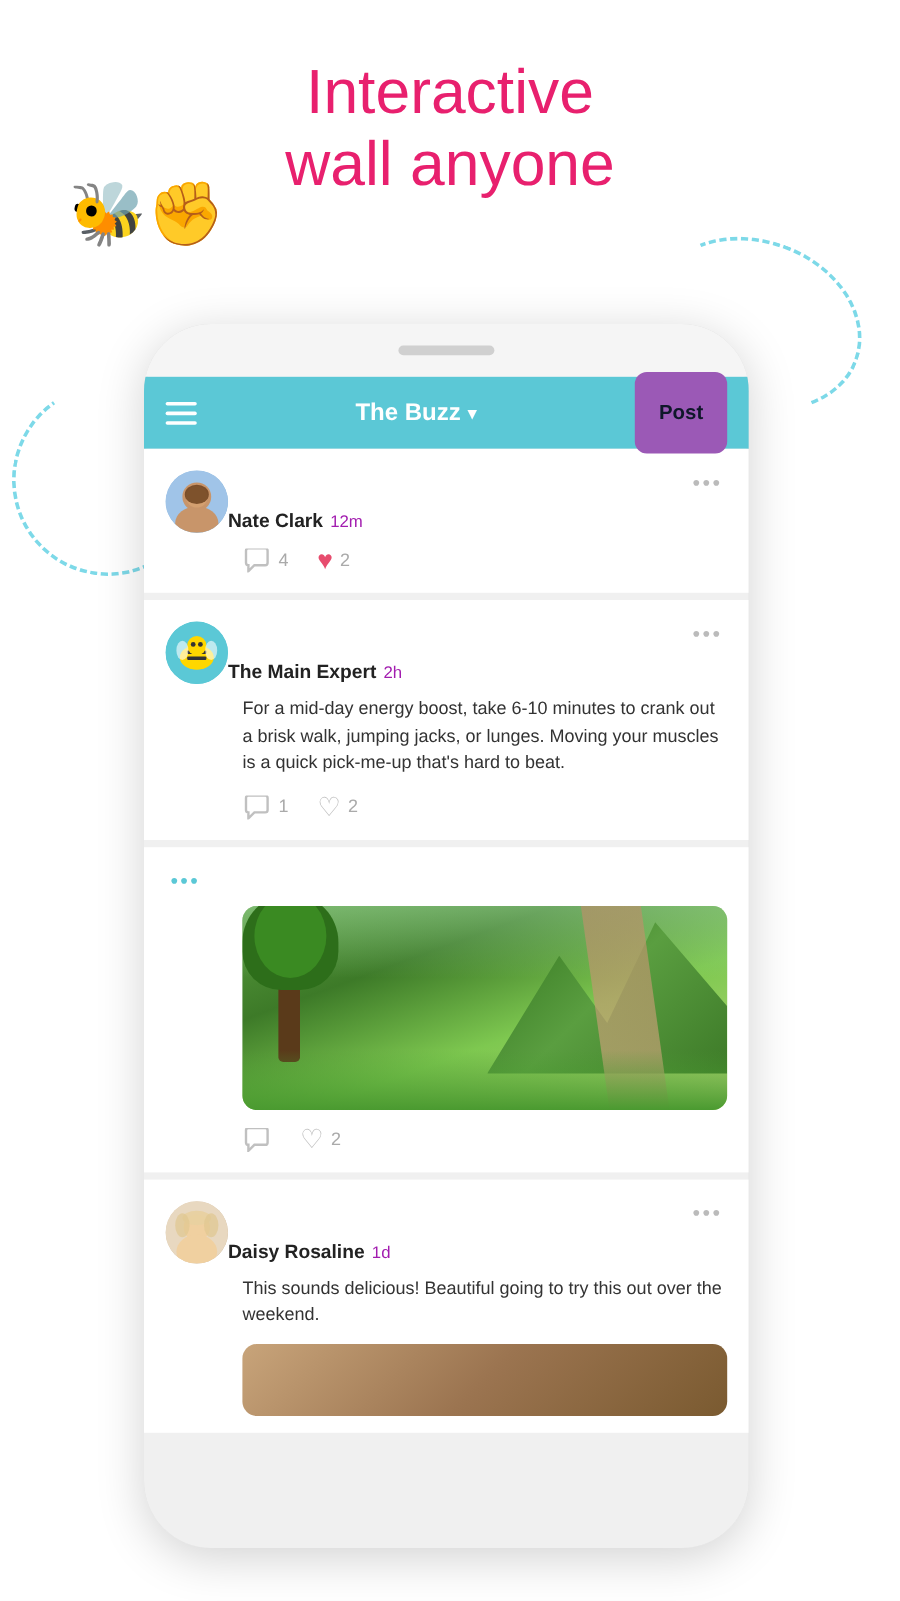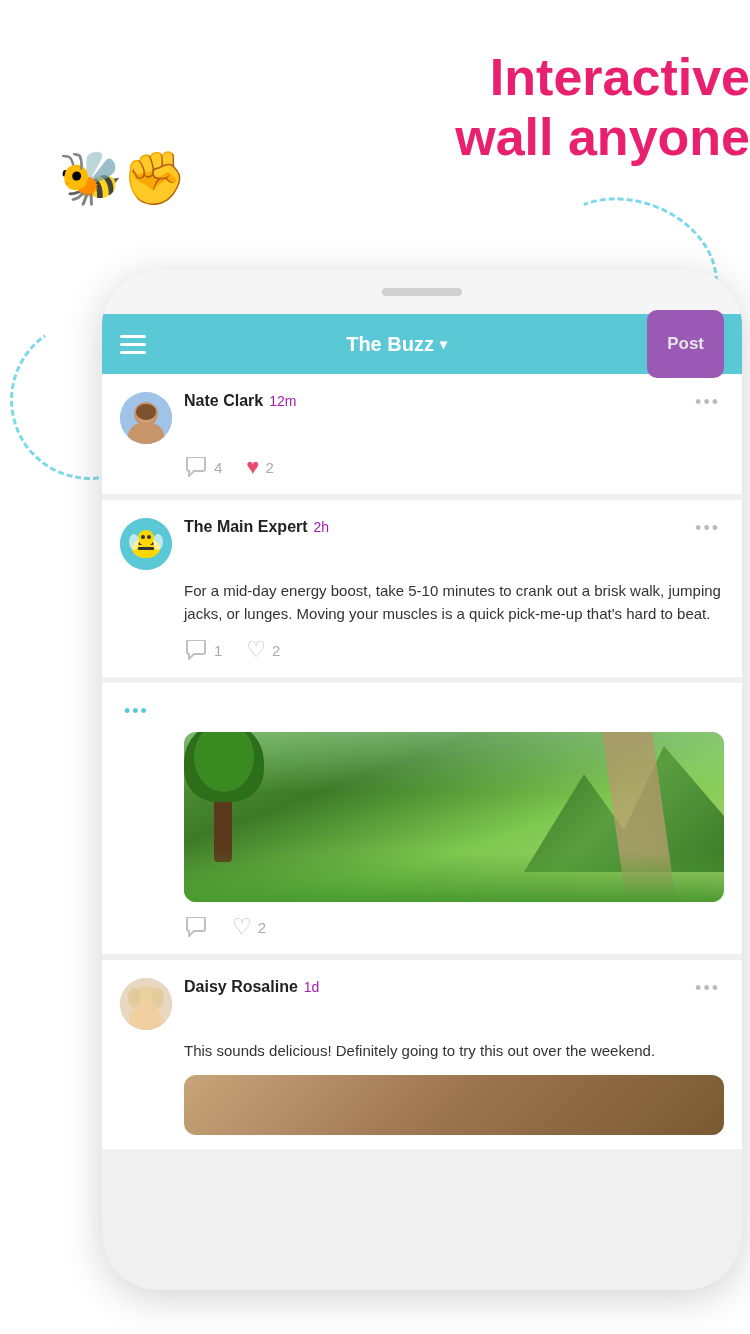--- a/index.html
+++ b/index.html
@@ -13,24 +13,23 @@
     }
 
     
     .page-title-area {
       text-align: center;
       padding-top: 48px;
       padding-bottom: 20px;
     }
     .page-title {
       font-size: 52px;
-      font-weight: 700;
+      font-weight: 400;
       color: #e8206e;
       line-height: 1.15;
-      text-align: right;
     }
 
     
     .bee-icon {
       position: absolute;
       top: 148px;
       left: 58px;
       font-size: 52px;
     }
 
@@ -57,22 +56,22 @@
       border-radius: 50%;
       border-right-color: transparent;
       border-top-color: transparent;
       transform: rotate(10deg);
     }
 
     
     .phone-frame {
       position: absolute;
       top: 270px;
-      left: 102px;
-      width: 640px;
+      left: 120px;
+      width: 504px;
       height: 1020px;
       background: #f5f5f5;
       border-radius: 56px;
       box-shadow: 0 8px 40px rgba(0,0,0,0.18), inset 0 0 0 2px #d8d8d8;
       overflow: hidden;
     }
 
     
     .phone-top {
       height: 44px;
@@ -116,21 +115,21 @@
       color: #fff;
       display: flex;
       align-items: center;
       gap: 6px;
     }
     .header-title .chevron {
       font-size: 14px;
     }
     .post-button {
       background: #9b59b6;
-      color: #e5e5e5;
+      color: #0f172a;
       font-size: 17px;
       font-weight: 700;
       border: none;
       border-radius: 10px;
       padding: 24px 20px;
       cursor: pointer;
     }
 
     
     .feed {
@@ -147,22 +146,21 @@
     }
 
     .post-header {
       display: flex;
       align-items: flex-start;
       justify-content: space-between;
       margin-bottom: 10px;
     }
     .post-header-left {
       display: flex;
-      align-items: flex-start;
-      gap: 12px;
+      align-items: flex-end;
     }
     .avatar {
       width: 52px;
       height: 52px;
       border-radius: 50%;
       overflow: hidden;
       flex-shrink: 0;
     }
     .avatar-nate {
       background: linear-gradient(135deg, #a0c4e8 0%, #7baed4 100%);
@@ -427,21 +425,21 @@
           </div>
           <div>
             <div class="post-author-row">
               <span class="post-author">The Main Expert</span>
               <span class="post-time">2h</span>
             </div>
           </div>
         </div>
         <span class="more-dots">•••</span>
       </div>
-      <div class="post-text">For a mid-day energy boost, take 5-10 minutes to crank out a brisk walk, jumping jacks, or lunges. Moving your muscles is a quick pick-me-up that's hard to beat.</div>
+      <div class="post-text">For a mid-day energy boost, take 6-10 minutes to crank out a brisk walk, jumping jacks, or lunges. Moving your muscles is a quick pick-me-up that's hard to beat.</div>
       <div class="post-actions">
         <div class="action-btn">
           <svg width="24" height="20" viewBox="0 0 24 20">
             <path d="M3 2 Q3 0 5 0 L19 0 Q21 0 21 2 L21 12 Q21 14 19 14 L10 14 L5 19 L5 14 Q3 14 3 12 Z" fill="none" stroke="#c0c0c0" stroke-width="2"></path>
           </svg>
           <span class="action-count">1</span>
         </div>
         <div class="action-btn">
           <span class="heart-outline">♡</span>
           <span class="action-count">2</span>
@@ -493,18 +491,18 @@
           </div>
           <div>
             <div class="post-author-row">
               <span class="post-author">Daisy Rosaline</span>
               <span class="post-time">1d</span>
             </div>
           </div>
         </div>
         <span class="more-dots">•••</span>
       </div>
-      <div class="post-text">This sounds delicious! Definitely going to try this out over the weekend.</div>
+      <div class="post-text">This sounds delicious! Beautiful going to try this out over the weekend.</div>
       <div class="daisy-post-image-preview"></div>
     </div>
 
   </div>
 </div>
 
 </body></html>

